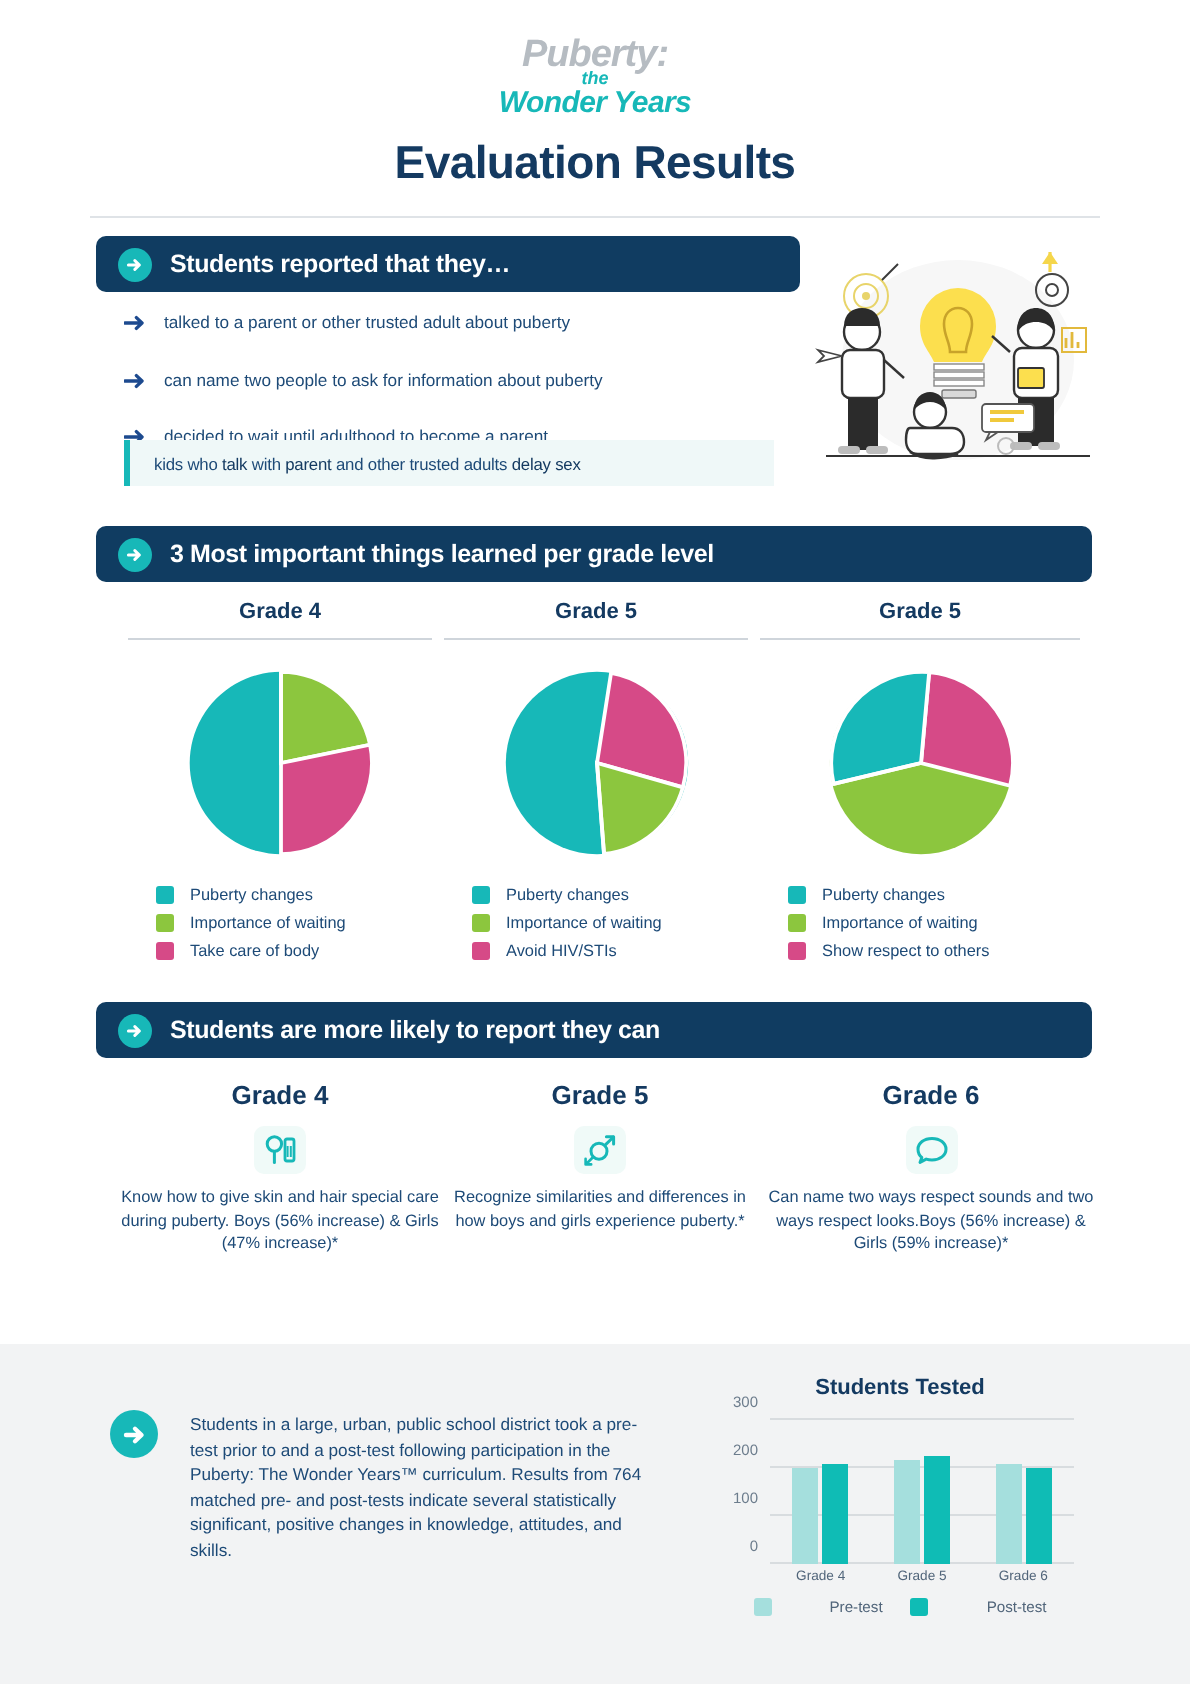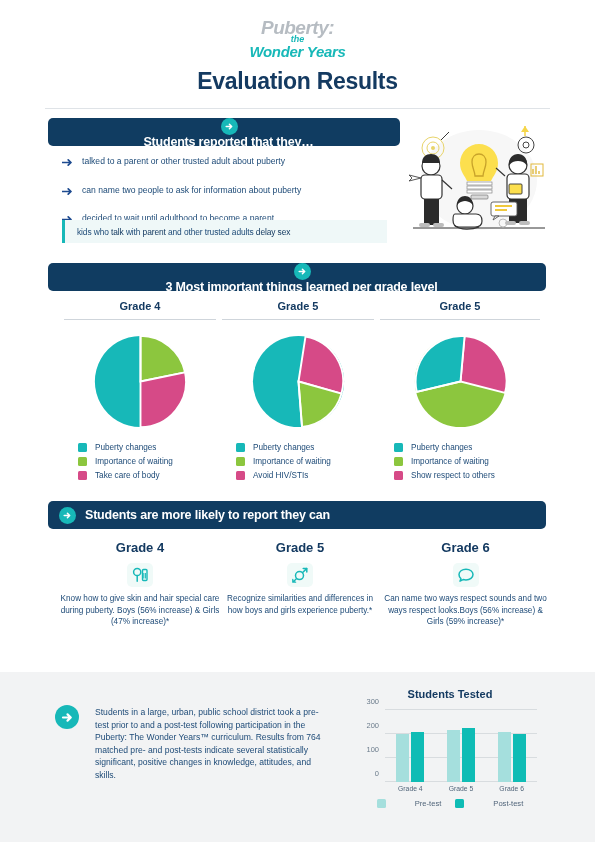--- a/index.html
+++ b/index.html
@@ -95,21 +95,21 @@
 
   <div class="logo-wrap">
     <div class="logo-top">Puberty:</div>
     <div class="logo-the">the</div>
     <div class="logo-bottom">Wonder Years</div>
   </div>
 
   <div class="page-title">Evaluation Results</div>
   <div class="rule"></div>
 
-  <div class="sec-bar" style="left:48px;top:118px;width:352px;height:28px;flex-direction:column;">
+  <div class="sec-bar" style="left:48px;top:118px;width:352px;height:28px;">
     <span class="bubble">
       <svg width="11" height="11" viewBox="0 0 11 11">
           <path d="M2.2 5.5h5.2M5.4 3.3l2.3 2.2-2.3 2.2" stroke="#ffffff" stroke-width="1.5" fill="none" stroke-linecap="round" stroke-linejoin="round"></path>
         </svg>
     </span>
     <span class="sec-label">Students reported that they…</span>
   </div>
 
   <div class="bullets">
     <div class="bullet-row">
@@ -183,21 +183,21 @@
       <path d="M50 108c6 4 16 4 24 1" stroke="#333" stroke-width="1.2" fill="none"></path>
       <rect x="86" y="84" width="26" height="14" rx="2" fill="#fff" stroke="#555" stroke-width="0.9"></rect>
       <path d="M90 88h17M90 92h12" stroke="#f0c93c" stroke-width="2"></path>
       <path d="M90 98l-2 4 6-4z" fill="#fff" stroke="#555" stroke-width="0.9"></path>
       <path d="M8 110h132" stroke="#333" stroke-width="1"></path>
       <circle cx="98" cy="105" r="4" fill="none" stroke="#bbb" stroke-width="1"></circle>
       <path d="M4 57l12 3-12 3 3-3z" fill="#fff" stroke="#444" stroke-width="0.9"></path>
     </svg>
   </div>
 
-  <div class="sec-bar" style="left:48px;top:263px;width:498px;height:28px;flex-direction:column;">
+  <div class="sec-bar" style="left:48px;top:263px;width:498px;height:28px;">
     <span class="bubble">
       <svg width="11" height="11" viewBox="0 0 11 11">
           <path d="M2.2 5.5h5.2M5.4 3.3l2.3 2.2-2.3 2.2" stroke="#ffffff" stroke-width="1.5" fill="none" stroke-linecap="round" stroke-linejoin="round"></path>
         </svg>
     </span>
     <span class="sec-label">3 Most important things learned per grade level</span>
   </div>
 
   <div class="pie-col" style="left:64px;width:152px;">
     <div class="pie-grade">Grade 4</div>

